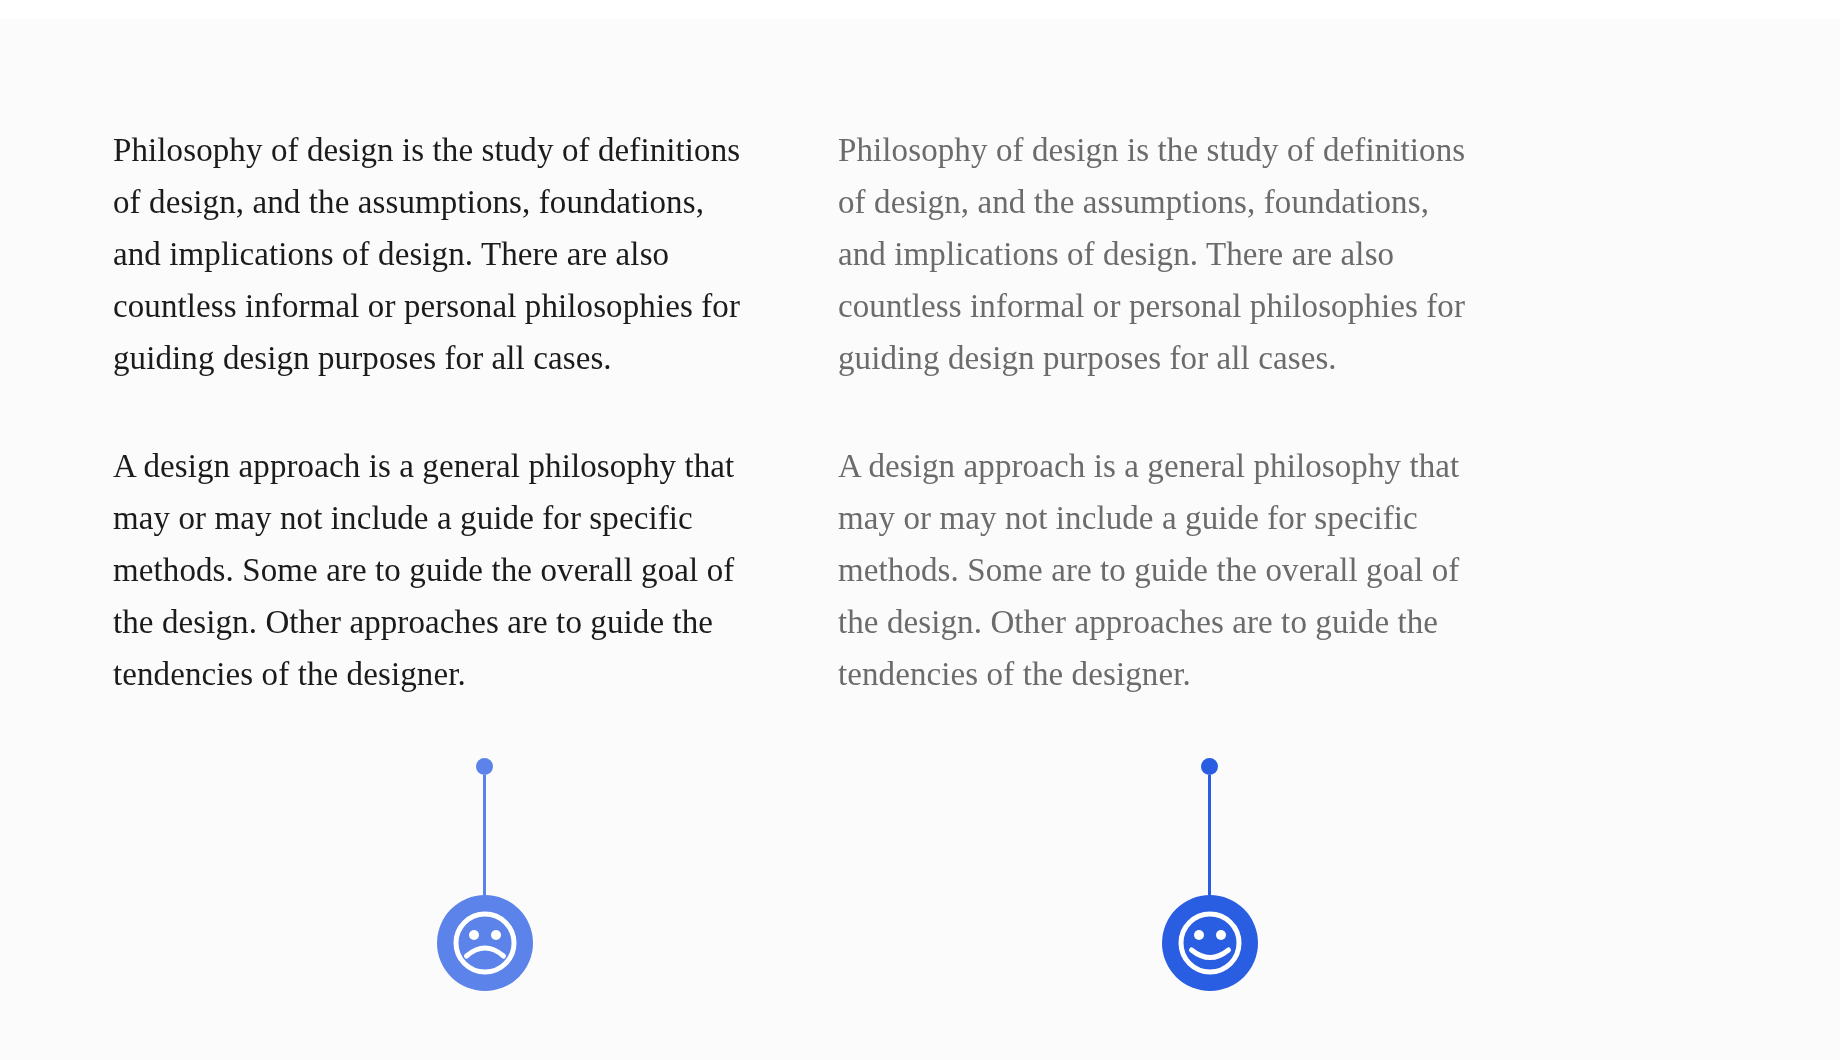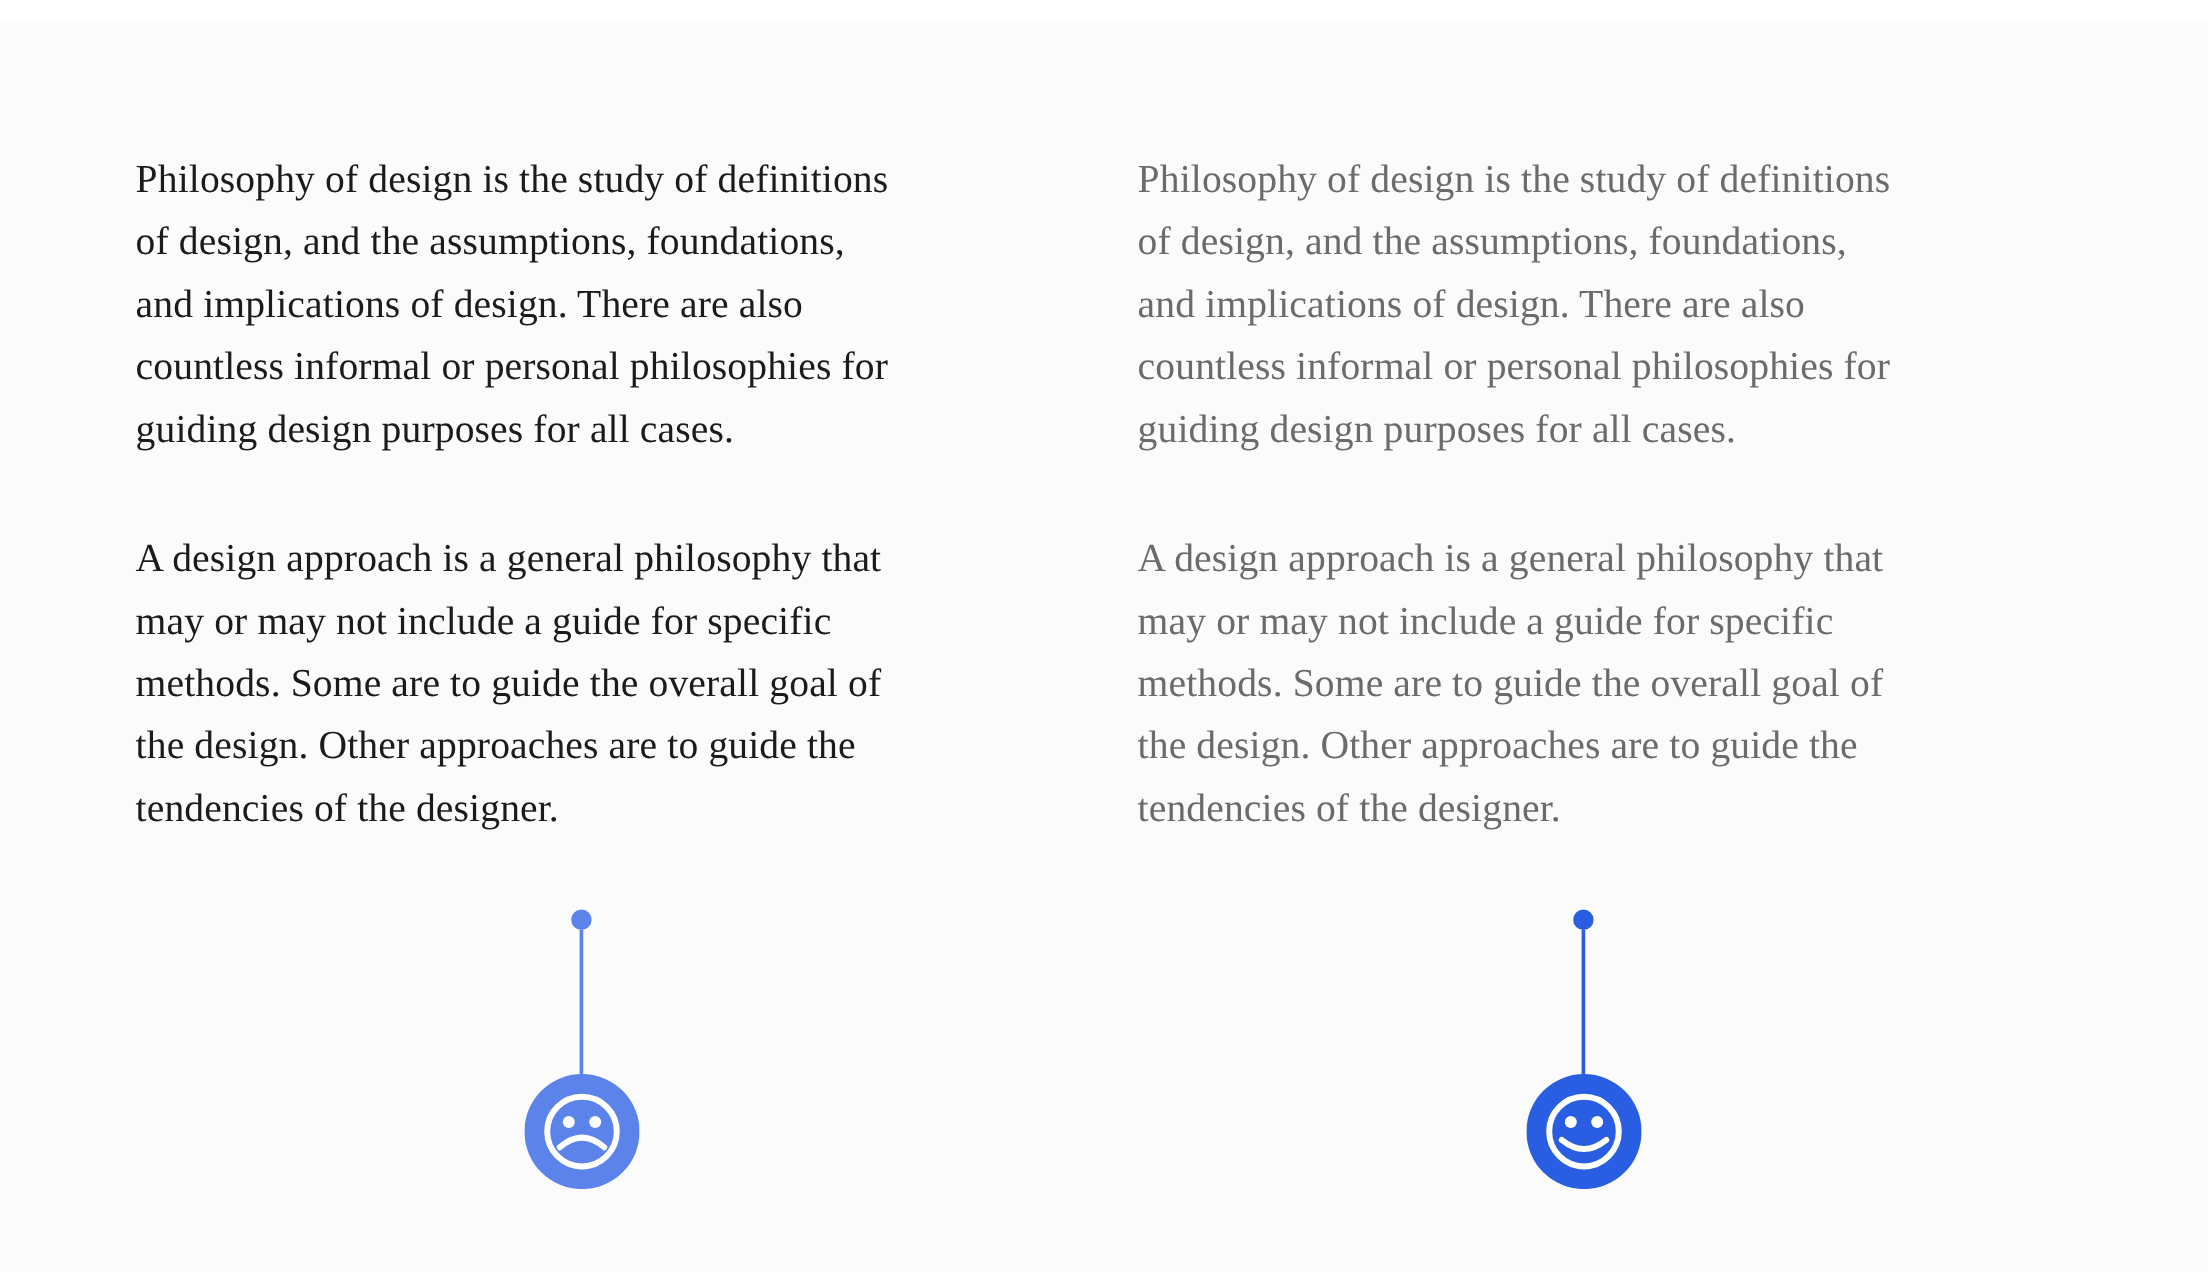--- a/index.html
+++ b/index.html
@@ -13,21 +13,20 @@
     font-family: "Liberation Serif", serif;
     overflow: hidden;
   }
   .top-strip {
     width: 100%;
     height: 19px;
     background: #ffffff;
   }
   .comparison {
     display: flex;
-    gap: 110px;
     margin: 105px 0 0 113px;
   }
   .column {
     width: 725px;
     font-size: 33px;
     line-height: 52px;
     letter-spacing: 0.1px;
   }
   .col-0 { color: var(--text-0, #1b1b1b); }
   .col-1 { color: var(--text-1, #6b6b6b); }

